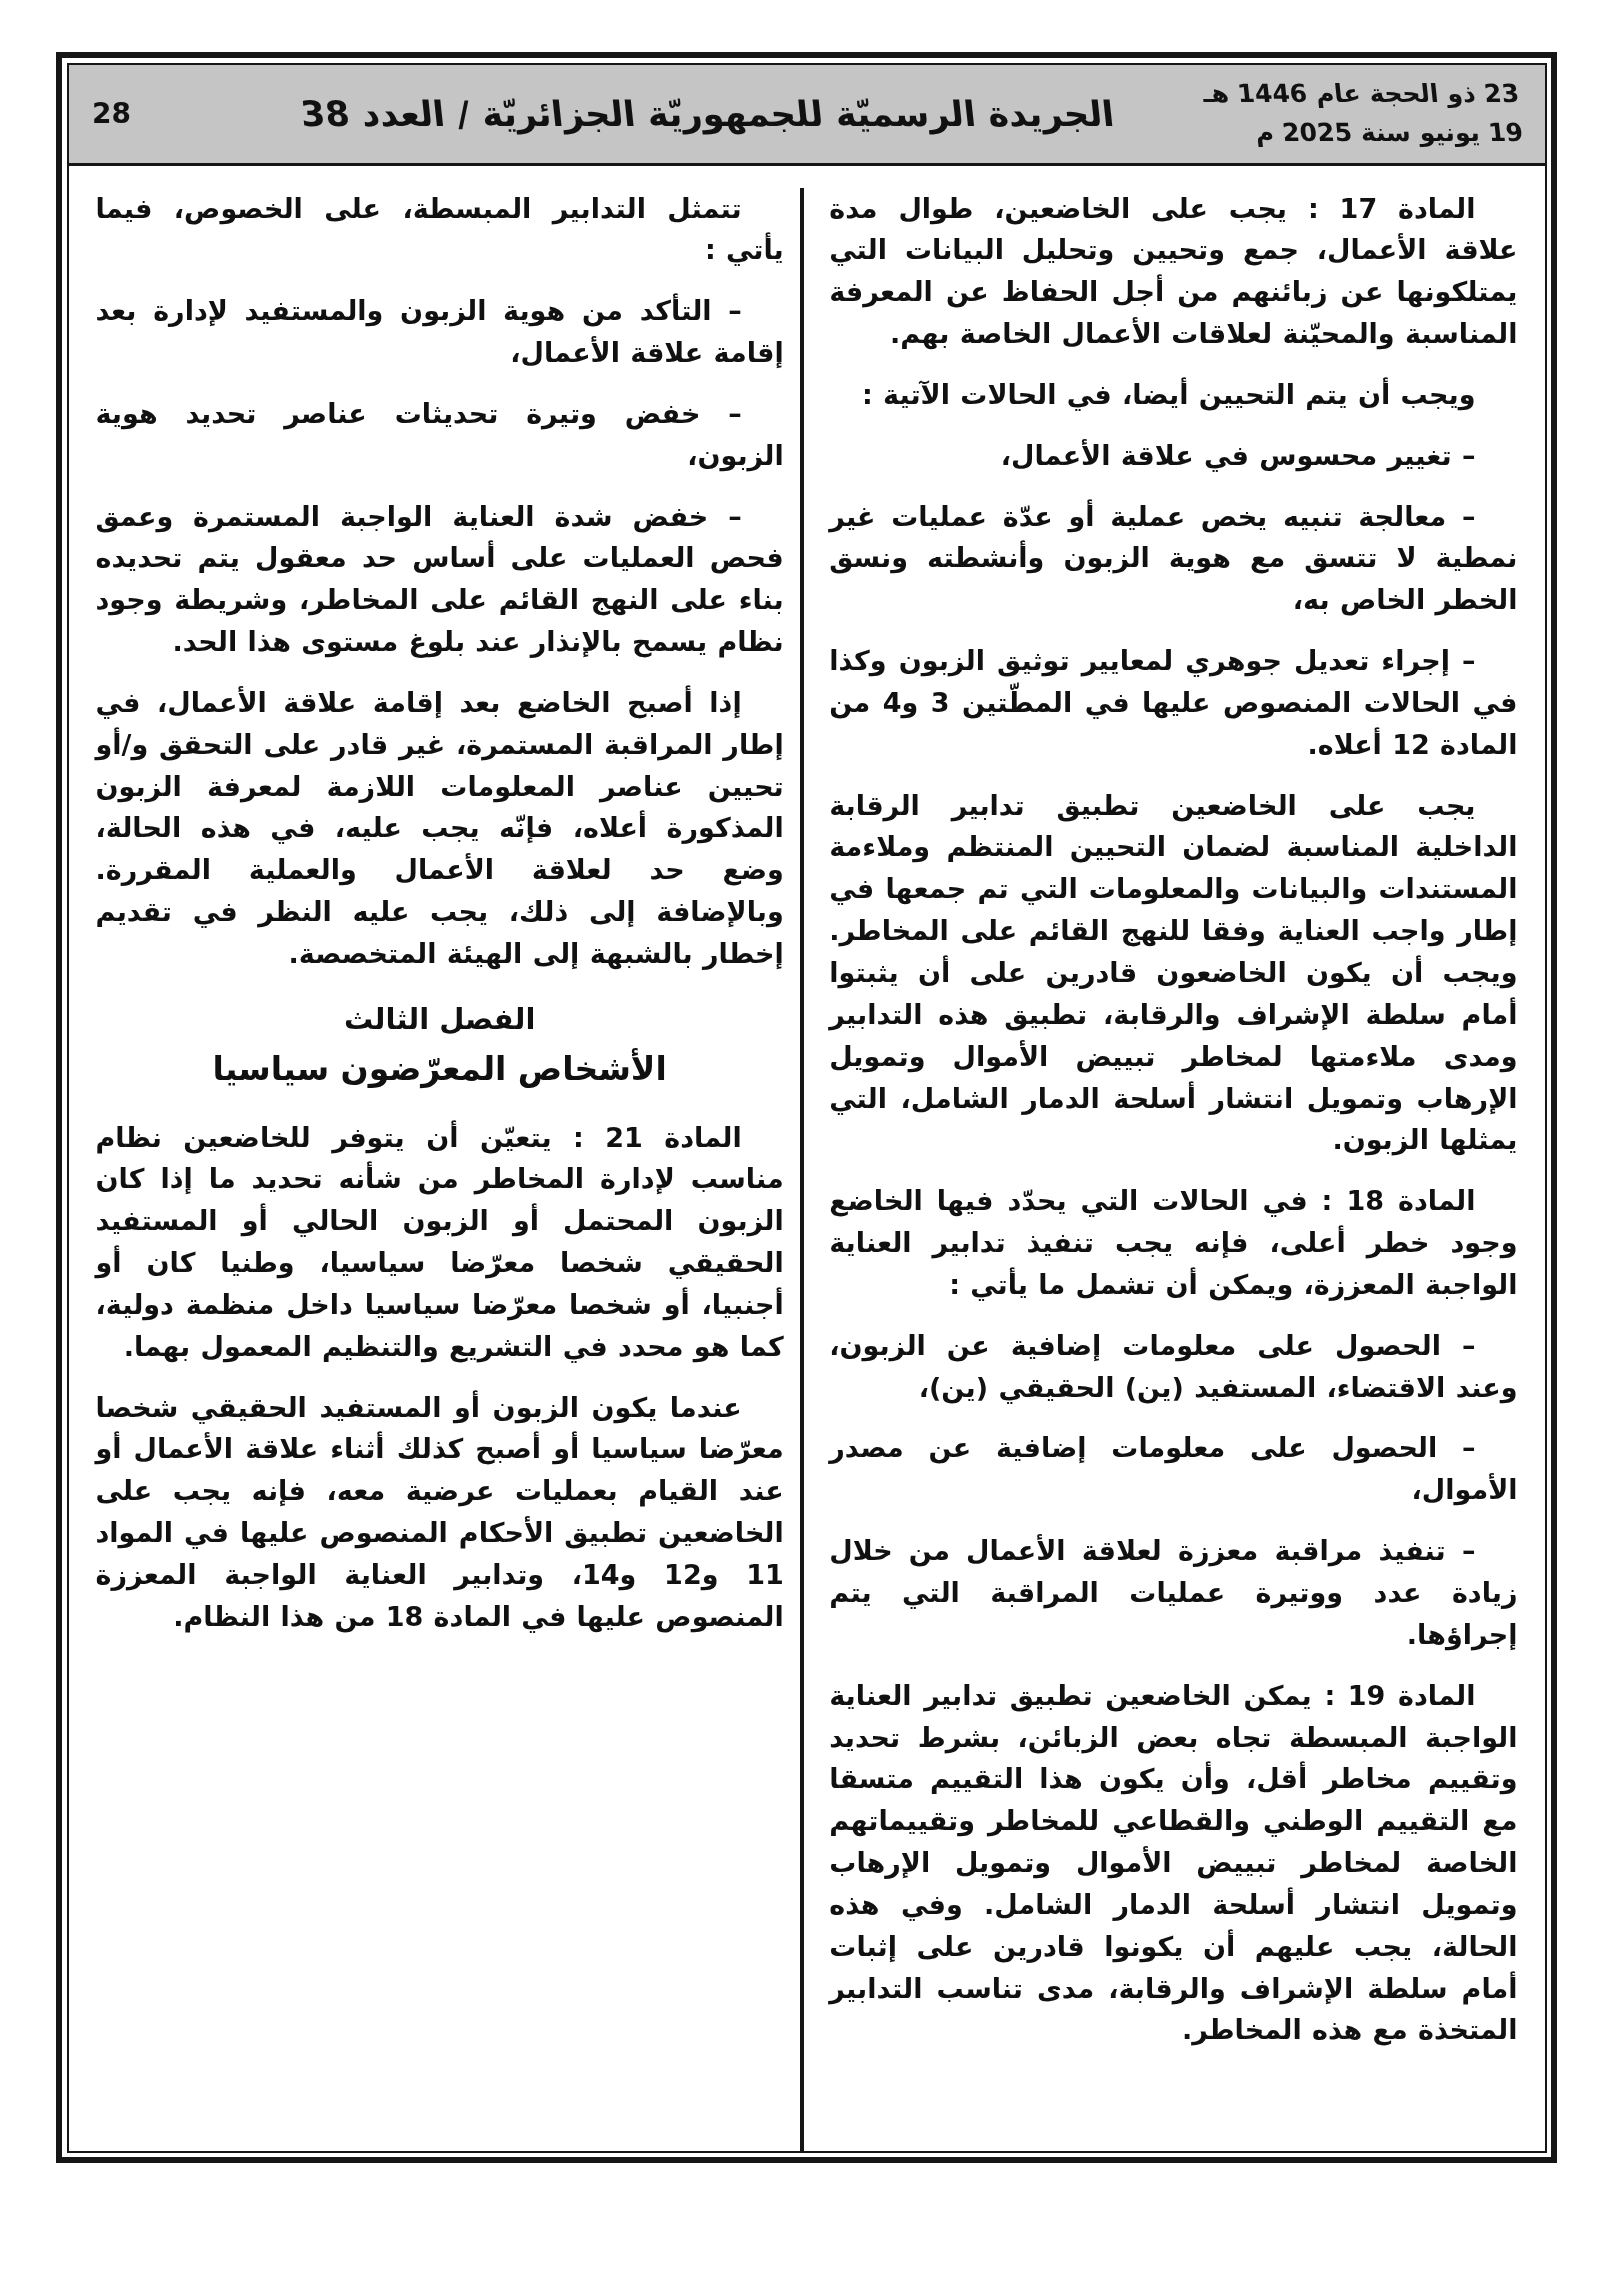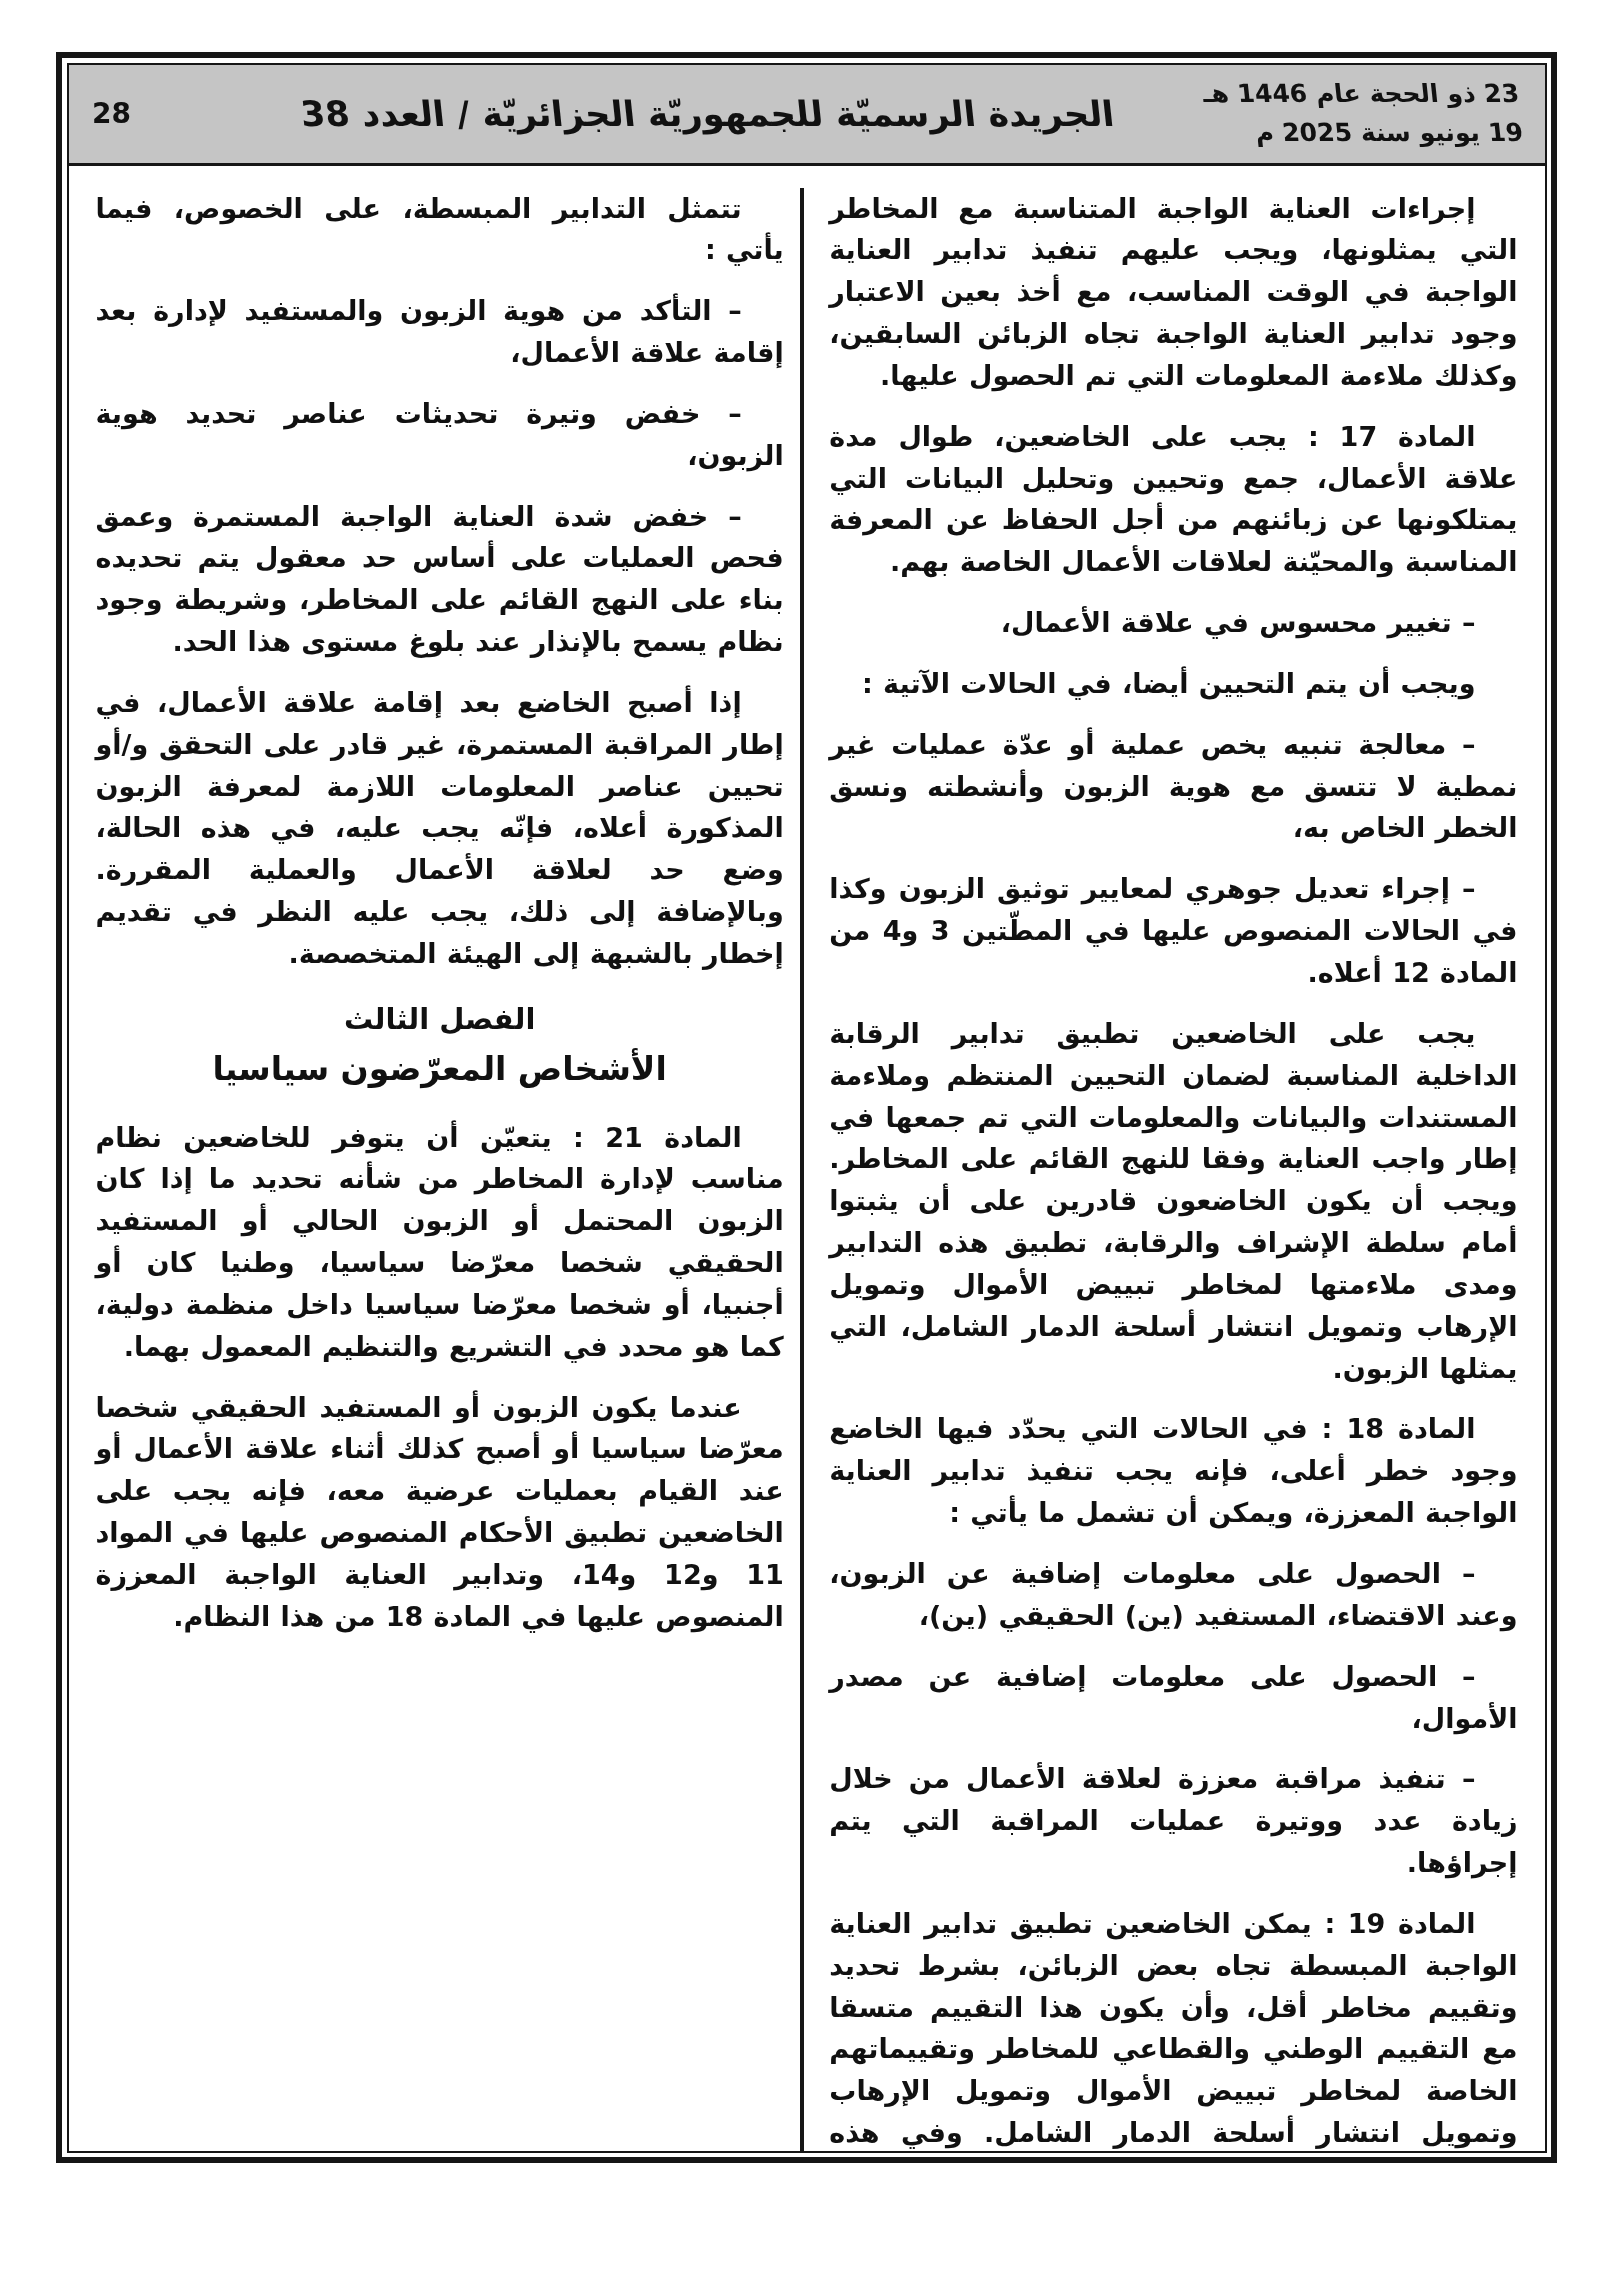--- a/index.html
+++ b/index.html
@@ -121,24 +121,23 @@
           <div>23 ذو الحجة عام 1446 هـ</div>
           <div>19 يونيو سنة 2025 م</div>
         </div>
         <div class="header-title">الجريدة الرسميّة للجمهوريّة الجزائريّة / العدد 38</div>
         <div class="header-page-num">28</div>
       </div>
 
       <div class="content">
 
         <div class="col col-first">
-          <p class="para"><span>إجراءات العناية الواجبة المتناسبة مع المخاطر التي يمثلونها، ويجب عليهم تنفيذ تدابير العناية الواجبة في الوقت المناسب، مع أخذ بعين الاعتبار وجود تدابير العناية الواجبة تجاه الزبائن السابقين، وكذلك ملاءمة المعلومات التي تم الحصول عليها.</span></p>
           <p class="para"><strong class="art">المادة 17 :</strong> <span>يجب على الخاضعين، طوال مدة علاقة الأعمال، جمع وتحيين وتحليل البيانات التي يمتلكونها عن زبائنهم من أجل الحفاظ عن المعرفة المناسبة والمحيّنة لعلاقات الأعمال الخاصة بهم.</span></p>
+          <p class="para"><span>ويجب أن يتم التحيين أيضا، في الحالات الآتية :</span></p>
           <p class="para bullet"><span>– تغيير محسوس في علاقة الأعمال،</span></p>
-          <p class="para"><span>ويجب أن يتم التحيين أيضا، في الحالات الآتية :</span></p>
           <p class="para bullet"><span>– معالجة تنبيه يخص عملية أو عدّة عمليات غير نمطية لا تتسق مع هوية الزبون وأنشطته ونسق الخطر الخاص به،</span></p>
           <p class="para bullet"><span>– إجراء تعديل جوهري لمعايير توثيق الزبون وكذا في الحالات المنصوص عليها في المطّتين 3 و4 من المادة 12 أعلاه.</span></p>
           <p class="para"><span>يجب على الخاضعين تطبيق تدابير الرقابة الداخلية المناسبة لضمان التحيين المنتظم وملاءمة المستندات والبيانات والمعلومات التي تم جمعها في إطار واجب العناية وفقا للنهج القائم على المخاطر. ويجب أن يكون الخاضعون قادرين على أن يثبتوا أمام سلطة الإشراف والرقابة، تطبيق هذه التدابير ومدى ملاءمتها لمخاطر تبييض الأموال وتمويل الإرهاب وتمويل انتشار أسلحة الدمار الشامل، التي يمثلها الزبون.</span></p>
           <p class="para"><strong class="art">المادة 18 :</strong> <span>في الحالات التي يحدّد فيها الخاضع وجود خطر أعلى، فإنه يجب تنفيذ تدابير العناية الواجبة المعززة، ويمكن أن تشمل ما يأتي :</span></p>
           <p class="para bullet"><span>– الحصول على معلومات إضافية عن الزبون، وعند الاقتضاء، المستفيد (ين) الحقيقي (ين)،</span></p>
           <p class="para bullet"><span>– الحصول على معلومات إضافية عن مصدر الأموال،</span></p>
           <p class="para bullet"><span>– تنفيذ مراقبة معززة لعلاقة الأعمال من خلال زيادة عدد ووتيرة عمليات المراقبة التي يتم إجراؤها.</span></p>
           <p class="para"><strong class="art">المادة 19 :</strong> <span>يمكن الخاضعين تطبيق تدابير العناية الواجبة المبسطة تجاه بعض الزبائن، بشرط تحديد وتقييم مخاطر أقل، وأن يكون هذا التقييم متسقا مع التقييم الوطني والقطاعي للمخاطر وتقييماتهم الخاصة لمخاطر تبييض الأموال وتمويل الإرهاب وتمويل انتشار أسلحة الدمار الشامل. وفي هذه الحالة، يجب عليهم أن يكونوا قادرين على إثبات أمام سلطة الإشراف والرقابة، مدى تناسب التدابير المتخذة مع هذه المخاطر.</span></p>
         </div>
 

